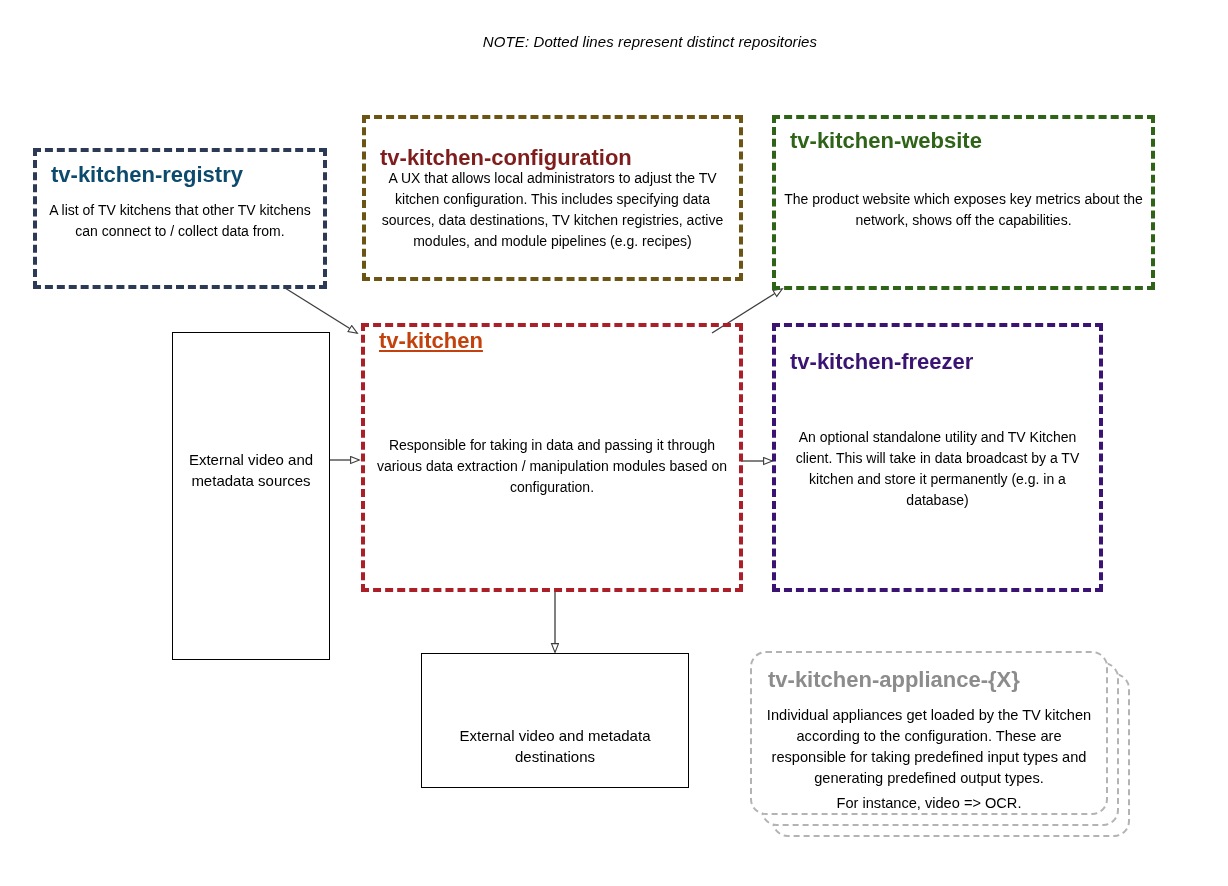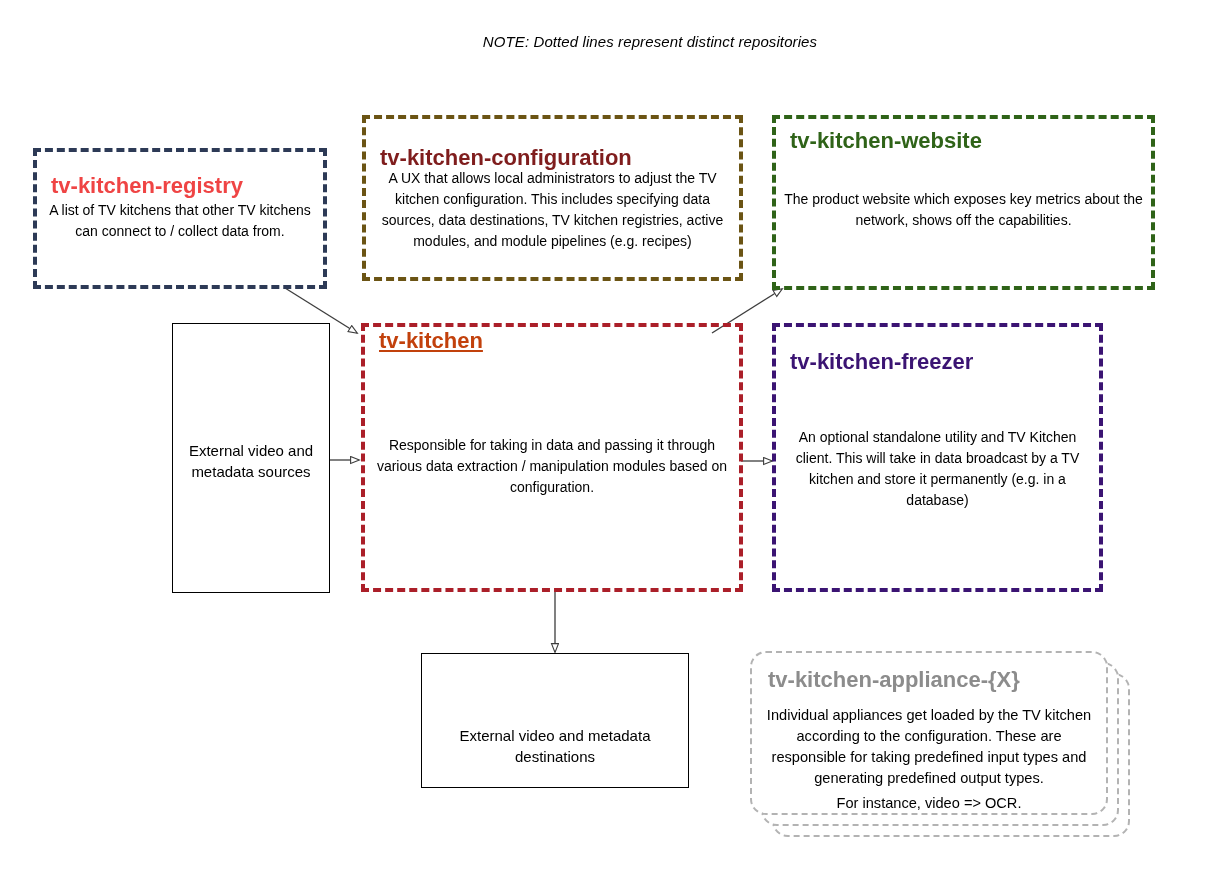--- a/index.html
+++ b/index.html
@@ -154,35 +154,35 @@
     <g>
       <line x1="741" y1="461" x2="772" y2="461" stroke="#3d3d3d" stroke-width="1.3" marker-end="url(#ohead)"></line>
     </g>
 
     <g>
       <line x1="555" y1="592" x2="555" y2="652" stroke="#3d3d3d" stroke-width="1.3" marker-end="url(#ohead)"></line>
     </g>
   </svg>
 
   <div class="repo" style="left:33px; top:148px; width:294px; height:141px; border-color:#2d3a56;">
-    <div class="title" style="top:21px; color:#ef4444;">tv-kitchen-registry</div>
+    <div class="title" style="top:10px; color:#0c4a6e;">tv-kitchen-registry</div>
     <div class="body" style="top:48px;">A list of TV kitchens that other TV kitchens can connect to / collect data from.</div>
   </div>
 
   <div class="repo" style="left:362px; top:115px; width:381px; height:166px; border-color:#6b5414;">
     <div class="title" style="top:26px; color:#7f1d1d;">tv-kitchen-configuration</div>
     <div class="body" style="top:49px;">A UX that allows local administrators to adjust the TV kitchen configuration.  This includes specifying data sources, data destinations, TV kitchen registries, active modules, and module pipelines (e.g. recipes)</div>
   </div>
 
   <div class="repo" style="left:772px; top:115px; width:383px; height:175px; border-color:#2f6318;">
     <div class="title" style="top:9px; color:#2f6318;">tv-kitchen-website</div>
     <div class="body" style="top:70px;">The product website which exposes key metrics about the network, shows off the capabilities.</div>
   </div>
 
-  <div class="plainbox" style="left:172px; top:323px; width:158px; height:270px;">
+  <div class="plainbox" style="left:172px; top:332px; width:158px; height:328px;">
     <div class="body" style="top:116px;">External video and metadata sources</div>
   </div>
 
   <div class="repo" style="left:361px; top:323px; width:382px; height:269px; border-color:#ab1f29;">
     <div class="title" style="top:1px; color:#c2410c;text-decoration:underline;">tv-kitchen</div>
     <div class="body" style="top:108px;">Responsible for taking in data and passing it through various data extraction / manipulation modules based on configuration.</div>
   </div>
 
   <div class="repo" style="left:772px; top:323px; width:331px; height:269px; border-color:#3b1473;">
     <div class="title" style="top:22px; color:#3b1473;">tv-kitchen-freezer</div>

